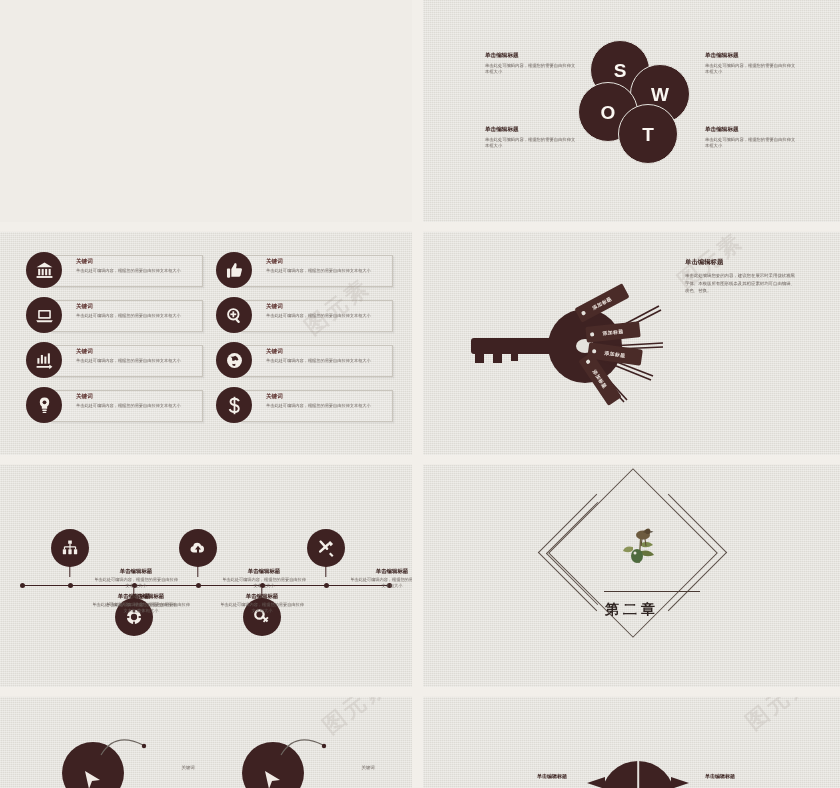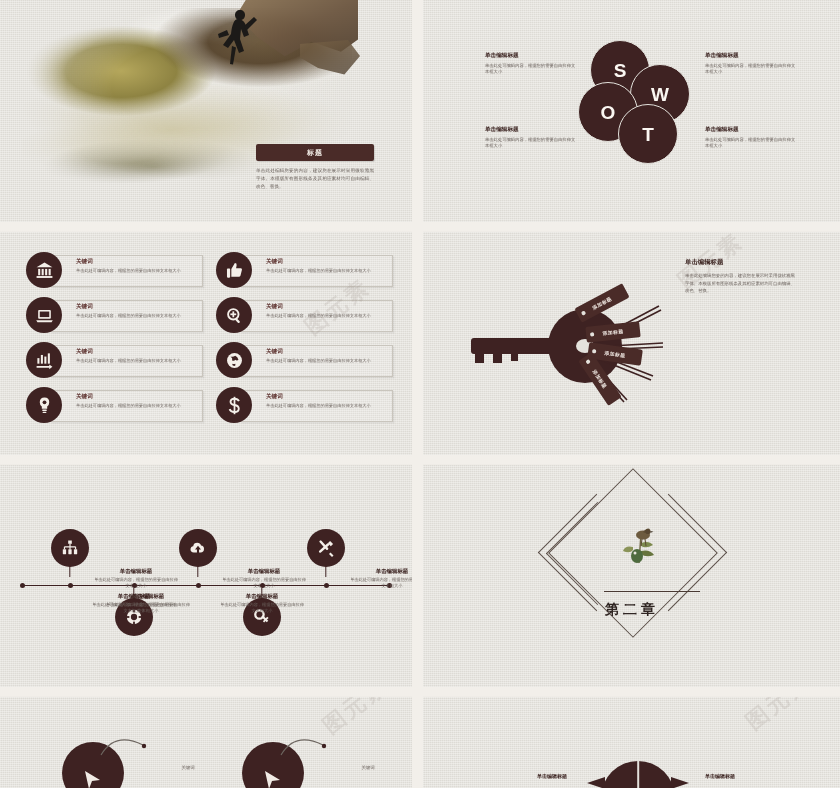--- a/index.html
+++ b/index.html
@@ -224,35 +224,20 @@
     transform:rotate(-38deg);white-space:nowrap;
     font-family:"DejaVu Serif","Liberation Serif",serif;
   }
   svg{display:block;}
 </style>
 </head>
 <body>
 
 <div class="sheet">
 
-  <div class="slide colL row1">
-    <div class="cover-sky"></div>
-    <div class="cover-art"></div>
-    <div class="cliff"></div>
-    <div class="cliff2"></div>
-    <svg class="climber" viewBox="0 0 50 62">
-      <path fill="#1c1a18" d="M30 4c3 0 5 2 5 5s-2 5-5 5-5-2-5-5 2-5 5-5z"></path>
-      <path fill="#1c1a18" d="M28 13c4 0 7 3 8 7l3 9-5 2-3-8-1 10 4 12-5 2-5-13-6 8-5-3 8-11c1-9 3-15 7-15z"></path>
-      <path fill="#1c1a18" d="M34 20l10-9 3 3-11 11z"></path>
-      <path fill="#1c1a18" d="M22 40l-2 18 3 .5 3-17z"></path>
-      <path fill="#1c1a18" d="M17 24l-9 4 1 4 10-3z"></path>
-    </svg>
-    <div class="cover-title t-title">标题</div>
-    <div class="cover-body t-body">单击此处编辑您要的内容，建议您在展示时采用微软雅黑字体。本模版所有图形线条及其相应素材均可自由编辑、改色、替换。</div>
-  </div>
 
   <div class="slide colR row1">
     <div class="swot-wrap">
       <div class="swot-center">
         <div class="swot-c sw-s">S</div>
         <div class="swot-c sw-w">W</div>
         <div class="swot-c sw-o">O</div>
         <div class="swot-c sw-t">T</div>
       </div>
       <div class="swot-txt sw-tl">

